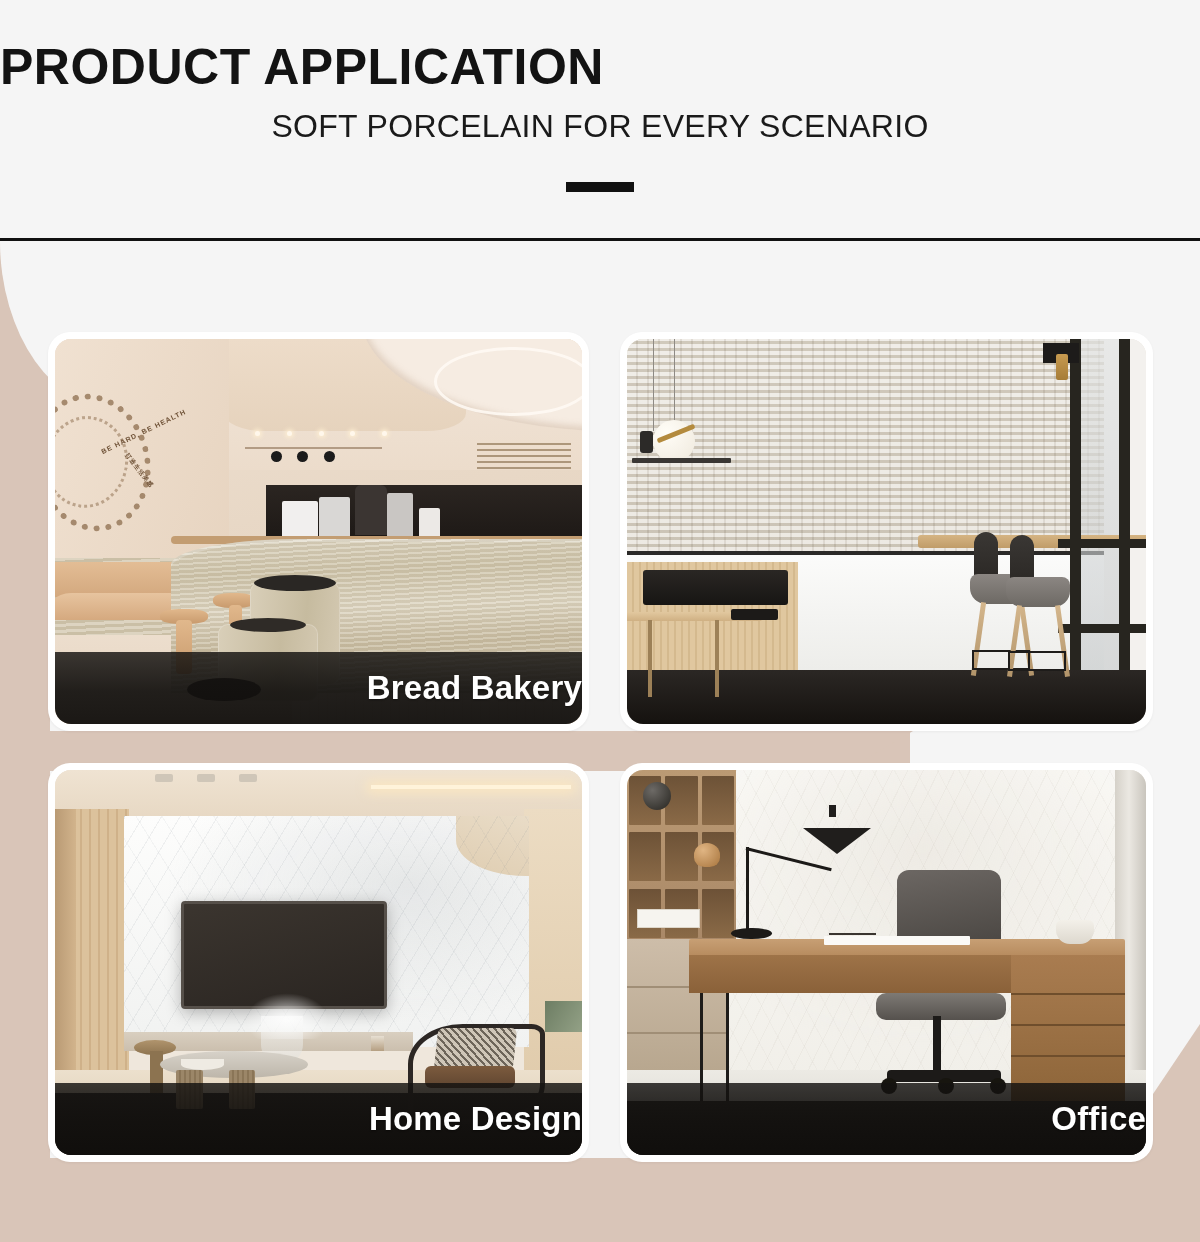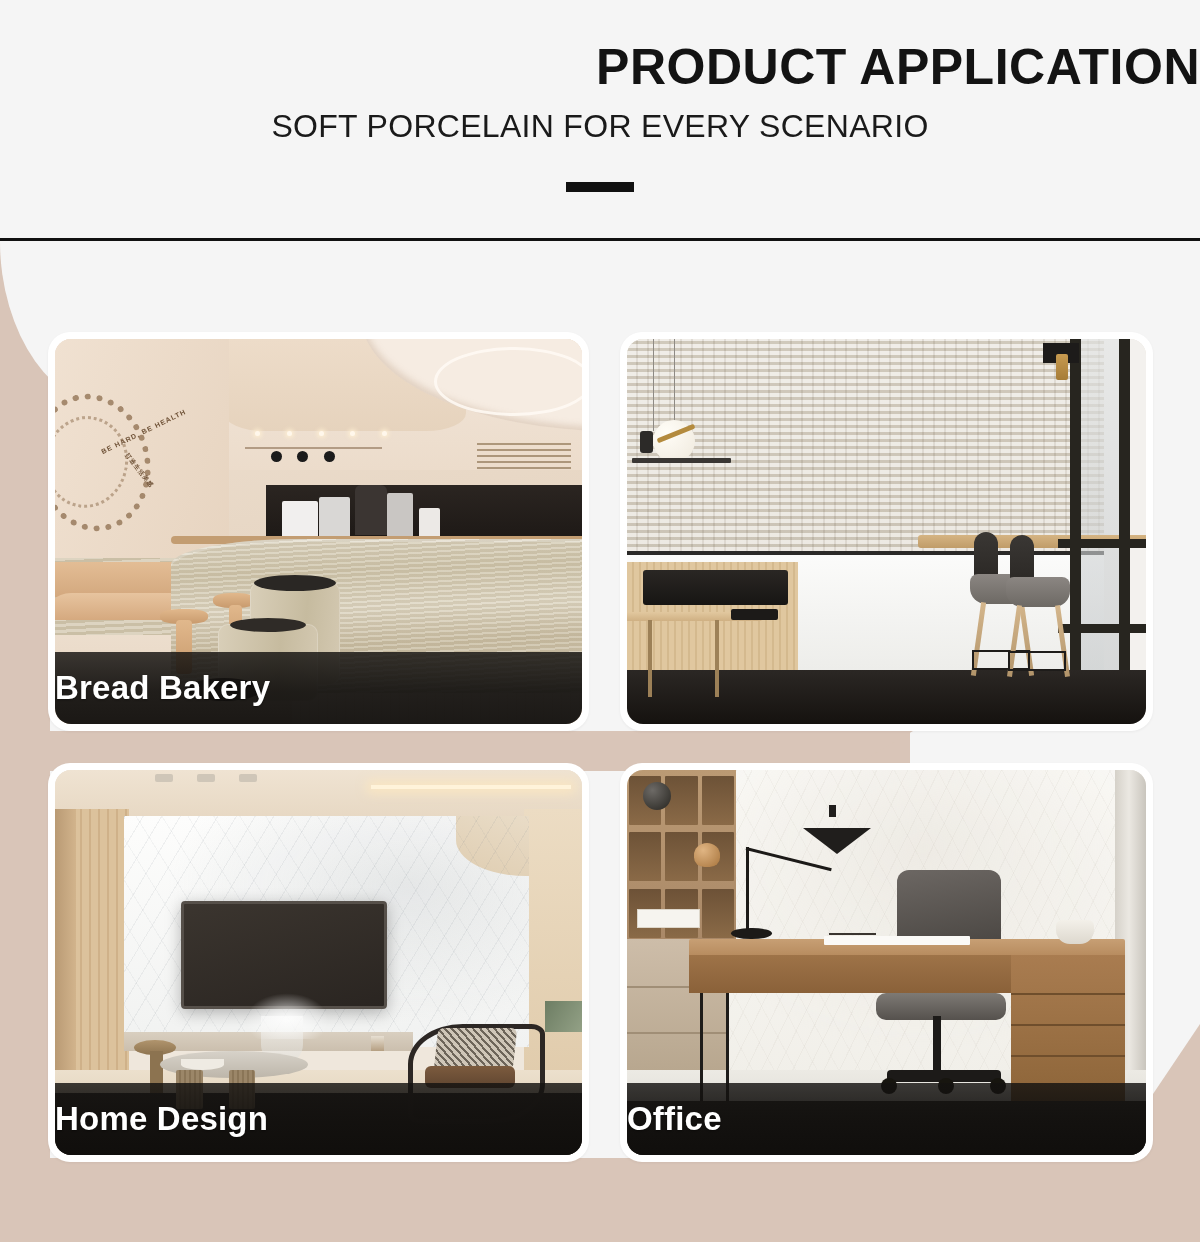--- a/index.html
+++ b/index.html
@@ -11,21 +11,21 @@
     position:relative;
   }
 
   
   .header {
     position:absolute; left:0; top:0; width:1200px; height:241px;
     background:#f5f5f5; z-index:30;
   }
   .header-title {
     position:absolute; left:0; top:38px; width:1200px;
-    text-align:right;
+    text-align:left;
     font-size:50px; font-weight:bold; letter-spacing:0.5px;
     color:#131313;
     font-family:"Liberation Sans", sans-serif;
   }
   .header-sub {
     position:absolute; left:0; top:108px; width:1200px;
     text-align:center;
     font-size:32px; font-weight:400; letter-spacing:0.3px;
     color:#1a1a1a;
     font-family:"Liberation Sans", sans-serif;
@@ -94,21 +94,21 @@
   .card.c1 { left:620px; width:533px; height:399px; }
 
   .photo {
     position:relative; width:100%; height:100%;
     border-radius:16px; overflow:hidden;
     background:#e9e2da;
   }
   .label-bar {
     position:absolute; left:0; bottom:0; width:100%; height:72px;
     background:linear-gradient(180deg, rgba(20,18,16,0.82) 0%, rgba(18,16,14,0.93) 55%, rgba(16,14,12,0.95) 100%);
-    display:flex; align-items:center; justify-content:flex-start;
+    display:flex; align-items:center; justify-content:flex-end;
     z-index:40;
   }
   .label-text {
     color:#fff; font-size:33px; font-weight:bold;
     letter-spacing:0.2px;
     font-family:"Liberation Sans", sans-serif;
     text-shadow:0 1px 2px rgba(0,0,0,.4);
   }
 
   

